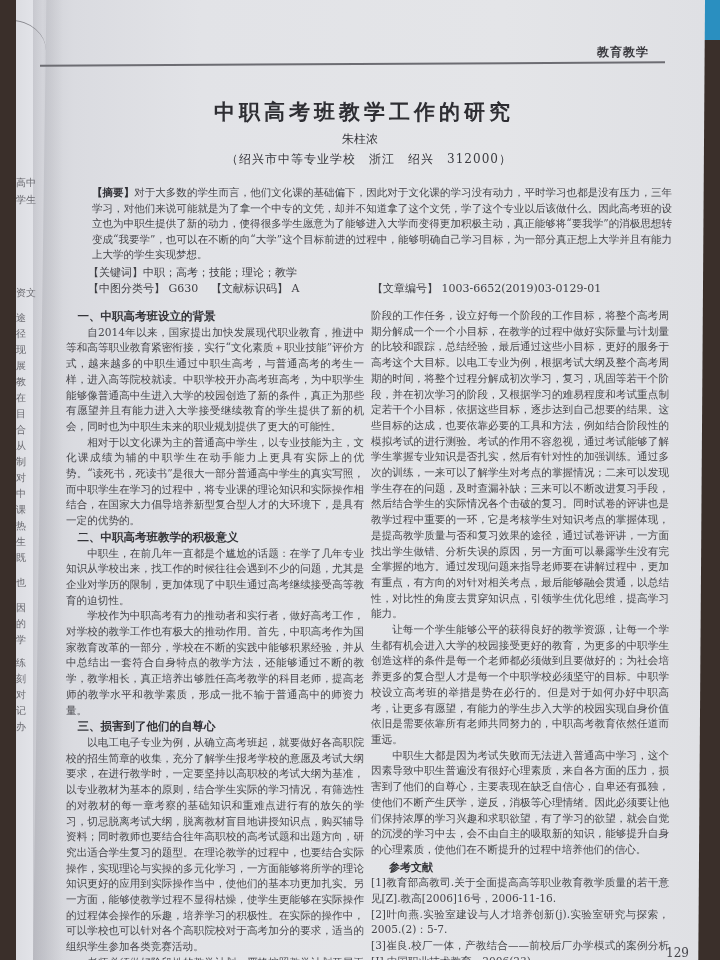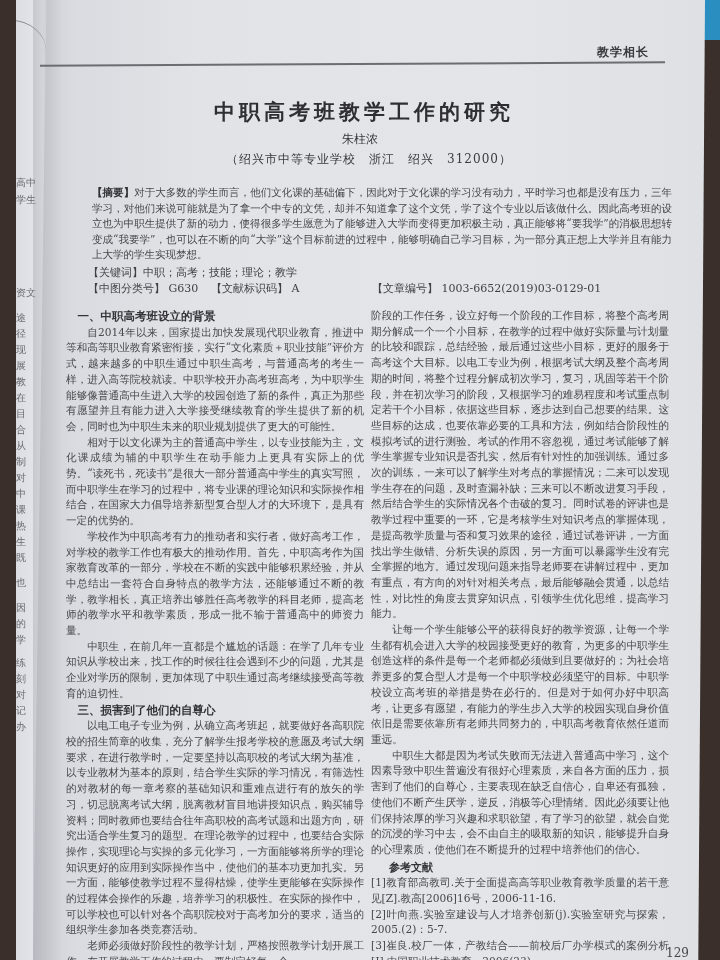--- a/index.html
+++ b/index.html
@@ -72,21 +72,21 @@
   <div class="facing-col" style="top:655px;">练</div>
   <div class="facing-col" style="top:671px;">刻</div>
   <div class="facing-col" style="top:687px;">对</div>
   <div class="facing-col" style="top:703px;">记</div>
   <div class="facing-col" style="top:719px;">办</div>
 </div>
 
 <div class="page"></div>
 <div class="gutter-shade"></div>
 
-<div class="section-tag">教学相长</div>
+<div class="section-tag">教育教学</div>
 <div class="header-rule"></div>
 
 <div class="title">中职高考班教学工作的研究</div>
 <div class="author">朱柱浓</div>
 <div class="affil">（绍兴市中等专业学校　浙江　绍兴　312000）</div>
 
 <div class="abstract">
   <span class="lbl">【摘要】</span><span>对于大多数的学生而言，他们文化课的基础偏下，因此对于文化课的学习没有动力，平时学习也都是没有压力，三年学习，对他们来说可能就是为了拿一个中专的文凭，却并不知道拿了这个文凭，学了这个专业以后该做什么。因此高考班的设立也为中职生提供了新的动力，使得很多学生愿意为了能够进入大学而变得更加积极主动，真正能够将“要我学”的消极思想转变成“我要学”，也可以在不断的向“大学”这个目标前进的过程中，能够明确自己学习目标，为一部分真正想上大学并且有能力上大学的学生实现梦想。</span>
 </div>
 
@@ -103,22 +103,23 @@
 </div>
 <div class="meta-line" style="left:372px; top:281px;">
   <span>【文章编号】</span>
   <span>1003-6652(2019)03-0129-01</span>
 </div>
 
 <div class="col" style="left:66px; top:308px; width:298px;">
   <h3>一、中职高考班设立的背景</h3>
   <p>自2014年以来，国家提出加快发展现代职业教育，推进中等和高等职业教育紧密衔接，实行“文化素质＋职业技能”评价方式，越来越多的中职生通过中职生高考，与普通高考的考生一样，进入高等院校就读。中职学校开办高考班高考，为中职学生能够像普通高中生进入大学的校园创造了新的条件，真正为那些有愿望并且有能力进入大学接受继续教育的学生提供了新的机会，同时也为中职生未来的职业规划提供了更大的可能性。</p>
   <p>相对于以文化课为主的普通高中学生，以专业技能为主，文化课成绩为辅的中职学生在动手能力上更具有实际上的优势。“读死书，死读书”是很大一部分普通高中学生的真实写照，而中职学生在学习的过程中，将专业课的理论知识和实际操作相结合，在国家大力倡导培养新型复合型人才的大环境下，是具有一定的优势的。</p>
+  <h3>二、中职高考班教学的积极意义</h3>
+  <p>中职生，在前几年一直都是个尴尬的话题：在学了几年专业知识从学校出来，找工作的时候往往会遇到不少的问题，尤其是企业对学历的限制，更加体现了中职生通过高考继续接受高等教育的迫切性。</p>
   <p>学校作为中职高考有力的推动者和实行者，做好高考工作，对学校的教学工作也有极大的推动作用。首先，中职高考作为国家教育改革的一部分，学校在不断的实践中能够积累经验，并从中总结出一套符合自身特点的教学方法，还能够通过不断的教学，教学相长，真正培养出够胜任高考教学的科目老师，提高老师的教学水平和教学素质，形成一批不输于普通高中的师资力量。</p>
-  <p>中职生，在前几年一直都是个尴尬的话题：在学了几年专业知识从学校出来，找工作的时候往往会遇到不少的问题，尤其是企业对学历的限制，更加体现了中职生通过高考继续接受高等教育的迫切性。</p>
   <h3>三、损害到了他们的自尊心</h3>
   <p>以电工电子专业为例，从确立高考班起，就要做好各高职院校的招生简章的收集，充分了解学生报考学校的意愿及考试大纲要求，在进行教学时，一定要坚持以高职校的考试大纲为基准，以专业教材为基本的原则，结合学生实际的学习情况，有筛选性的对教材的每一章考察的基础知识和重难点进行有的放矢的学习，切忌脱离考试大纲，脱离教材盲目地讲授知识点，购买辅导资料；同时教师也要结合往年高职校的高考试题和出题方向，研究出适合学生复习的题型。在理论教学的过程中，也要结合实际操作，实现理论与实操的多元化学习，一方面能够将所学的理论知识更好的应用到实际操作当中，使他们的基本功更加扎实。另一方面，能够使教学过程不显得枯燥，使学生更能够在实际操作的过程体会操作的乐趣，培养学习的积极性。在实际的操作中，可以学校也可以针对各个高职院校对于高考加分的要求，适当的组织学生参加各类竞赛活动。</p>
   <p>老师必须做好阶段性的教学计划，严格按照教学计划开展工作。在开展教学工作的过程中，要制定好每一个</p>
 </div>
 
 <div class="col" style="left:371px; top:308px; width:298px;">
   <p style="text-indent:0">阶段的工作任务，设立好每一个阶段的工作目标，将整个高考周期分解成一个一个小目标，在教学的过程中做好实际量与计划量的比较和跟踪，总结经验，最后通过这些小目标，更好的服务于高考这个大目标。以电工专业为例，根据考试大纲及整个高考周期的时间，将整个过程分解成初次学习，复习，巩固等若干个阶段，并在初次学习的阶段，又根据学习的难易程度和考试重点制定若干个小目标，依据这些目标，逐步达到自己想要的结果。这些目标的达成，也要依靠必要的工具和方法，例如结合阶段性的模拟考试的进行测验。考试的作用不容忽视，通过考试能够了解学生掌握专业知识是否扎实，然后有针对性的加强训练。通过多次的训练，一来可以了解学生对考点的掌握情况；二来可以发现学生存在的问题，及时查漏补缺；三来可以不断改进复习手段，然后结合学生的实际情况各个击破的复习。同时试卷的评讲也是教学过程中重要的一环，它是考核学生对知识考点的掌握体现，是提高教学质量与否和复习效果的途径，通过试卷评讲，一方面找出学生做错、分析失误的原因，另一方面可以暴露学生没有完全掌握的地方。通过发现问题来指导老师要在讲解过程中，更加有重点，有方向的对针对相关考点，最后能够融会贯通，以总结性，对比性的角度去贯穿知识点，引领学生优化思维，提高学习能力。</p>
   <p>让每一个学生能够公平的获得良好的教学资源，让每一个学生都有机会进入大学的校园接受更好的教育，为更多的中职学生创造这样的条件是每一个老师都必须做到且要做好的；为社会培养更多的复合型人才是每一个中职学校必须坚守的目标。中职学校设立高考班的举措是势在必行的。但是对于如何办好中职高考，让更多有愿望，有能力的学生步入大学的校园实现自身价值依旧是需要依靠所有老师共同努力的，中职高考教育依然任道而重远。</p>
   <p>中职生大都是因为考试失败而无法进入普通高中学习，这个因素导致中职生普遍没有很好心理素质，来自各方面的压力，损害到了他们的自尊心，主要表现在缺乏自信心，自卑还有孤独，使他们不断产生厌学，逆反，消极等心理情绪。因此必须要让他们保持浓厚的学习兴趣和求职欲望，有了学习的欲望，就会自觉的沉浸的学习中去，会不由自主的吸取新的知识，能够提升自身的心理素质，使他们在不断提升的过程中培养他们的信心。</p>
   <div class="refs-title">参考文献</div>

